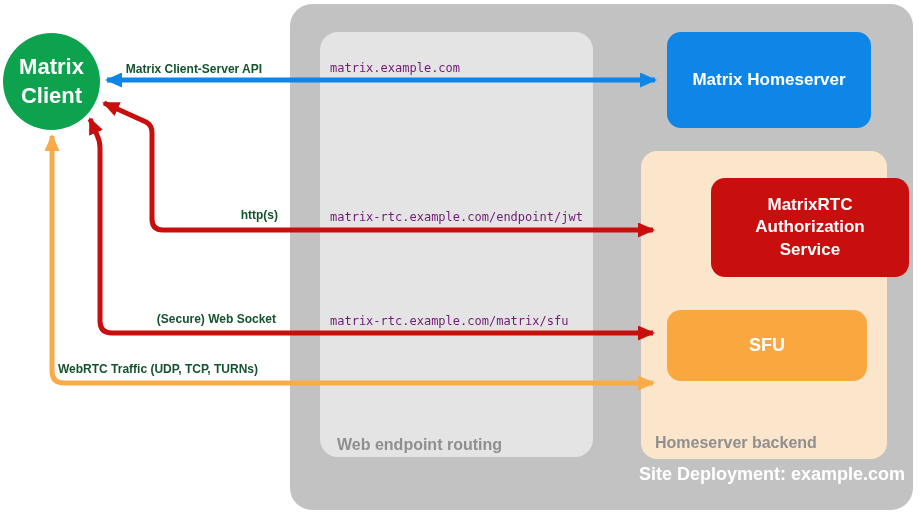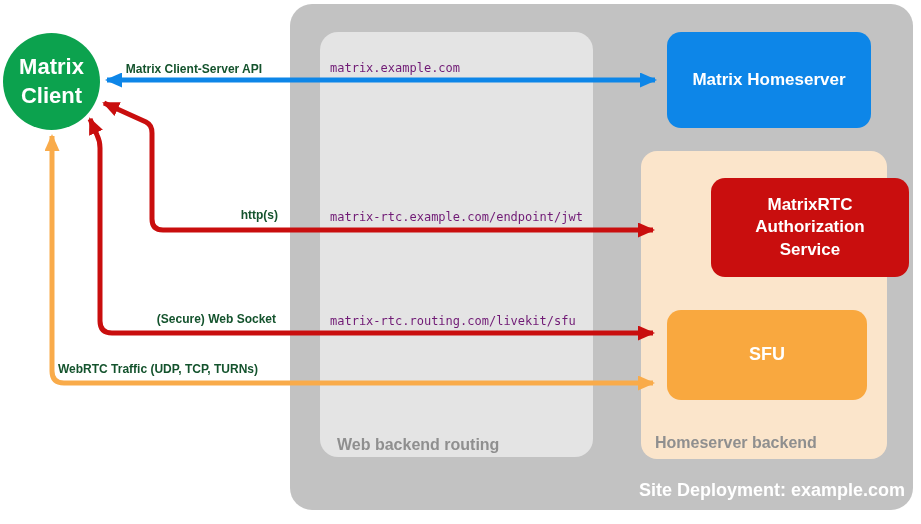--- a/index.html
+++ b/index.html
@@ -20,36 +20,36 @@
     position:absolute;left:641px;top:151px;width:246px;height:308px;
     background:#fbe5cb;border-radius:16px;
   }
   .container-label{
     position:absolute;font-weight:bold;font-size:16px;color:#8f8f8f;
     white-space:nowrap;
   }
   .routing-label{left:337px;top:436px;}
   .backend-label{left:655px;top:434px;}
   .site-label{
-    position:absolute;right:16px;top:480px;font-weight:bold;font-size:18px;
+    position:absolute;right:16px;top:464px;font-weight:bold;font-size:18px;
     color:#ffffff;white-space:nowrap;
   }
   
   .node{
     position:absolute;display:flex;align-items:center;justify-content:center;
     color:#ffffff;font-weight:bold;text-align:center;border-radius:14px;
   }
   .node-label{white-space:pre-line;line-height:1.3;}
   .client-node{
     left:3px;top:33px;width:97px;height:97px;border-radius:50%;
     background:#0ca24e;font-size:22px;
   }
   .homeserver-node{left:667px;top:32px;width:204px;height:96px;background:#0d86e8;font-size:17px;}
   .auth-node{left:667px;top:178px;width:198px;height:99px;background:#c90e0e;font-size:17px;margin-left:44px;}
-  .sfu-node{left:667px;top:310px;width:200px;height:90px;background:#f9a83f;font-size:18px;}
+  .sfu-node{left:667px;top:310px;width:200px;height:71px;background:#f9a83f;font-size:18px;}
   
   .endpoint{
     position:absolute;font-family:"DejaVu Sans Mono","Liberation Mono",monospace;
     font-size:12px;color:#701a75;white-space:nowrap;
   }
   .endpoint-1{left:330px;top:61px;}
   .endpoint-2{left:330px;top:210px;}
   .endpoint-3{left:330px;top:314px;}
   
   .conn-label{
@@ -64,30 +64,30 @@
   .arrows path.wire{fill:none;stroke-width:5;}
 </style>
 </head>
 <body>
 
 <div class="stage">
 
   <div class="site-box"></div>
 
   <div class="routing-box"></div>
-  <div class="container-label routing-label">Web backend routing</div>
+  <div class="container-label routing-label">Web endpoint routing</div>
 
   <div class="backend-box"></div>
   <div class="container-label backend-label">Homeserver backend</div>
 
   <div class="site-label">Site Deployment: example.com</div>
 
   <div class="endpoint endpoint-1">matrix.example.com</div>
   <div class="endpoint endpoint-2">matrix-rtc.example.com/endpoint/jwt</div>
-  <div class="endpoint endpoint-3">matrix-rtc.routing.com/livekit/sfu</div>
+  <div class="endpoint endpoint-3">matrix-rtc.example.com/matrix/sfu</div>
 
   <div class="conn-label conn-label-1">Matrix Client-Server API</div>
   <div class="conn-label conn-label-2">http(s)</div>
   <div class="conn-label conn-label-3">(Secure) Web Socket</div>
   <div class="conn-label conn-label-4">WebRTC Traffic (UDP, TCP, TURNs)</div>
 
   <svg class="arrows" width="921" height="524" viewBox="0 0 921 524" xmlns="http://www.w3.org/2000/svg">
     <defs>
       <marker id="mk-blue" markerWidth="3.4" markerHeight="3" refX="3" refY="1.5" orient="auto-start-reverse">
         <path d="M0,0 L3.4,1.5 L0,3 Z" fill="#0d86e8"></path>

